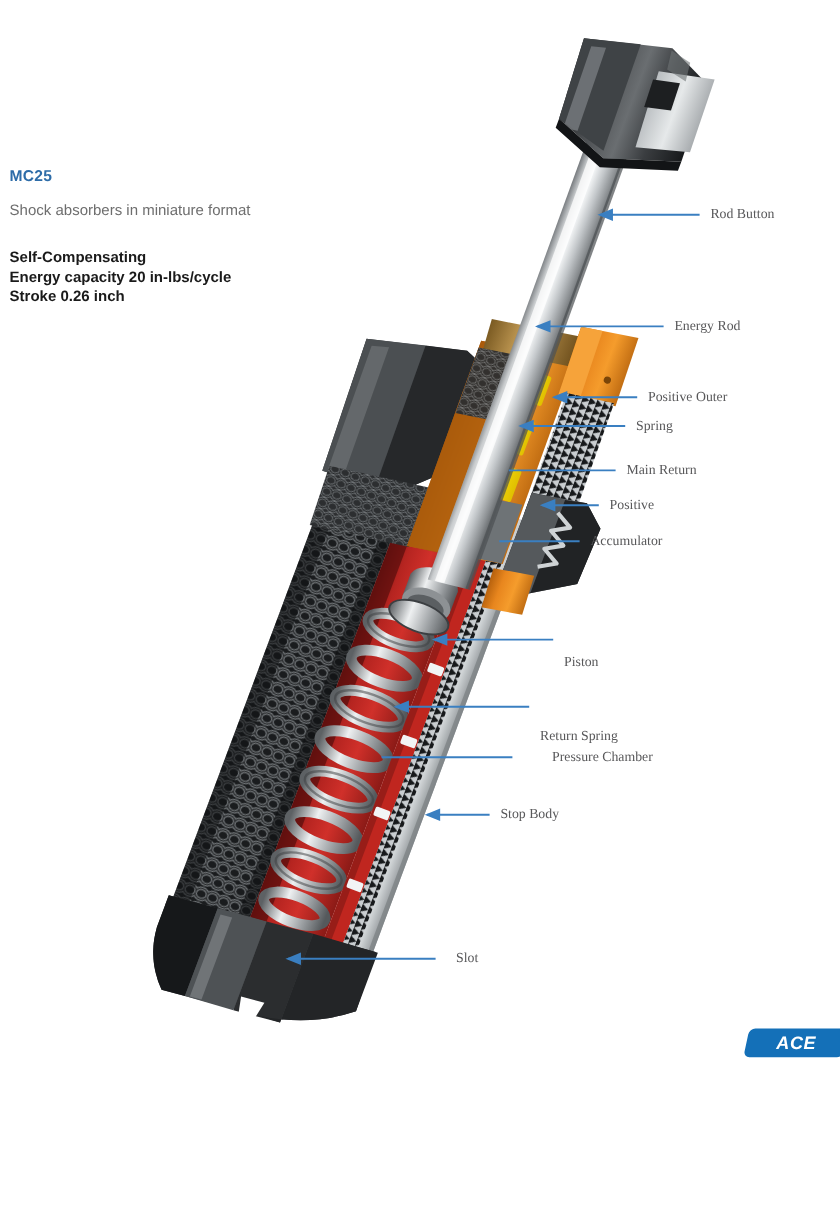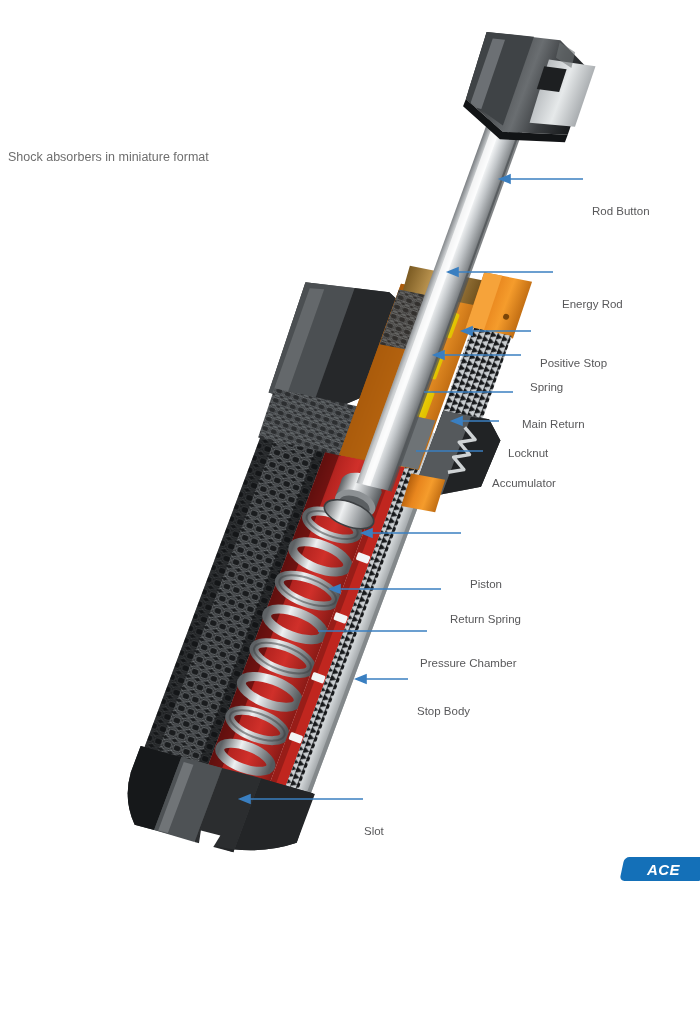--- a/index.html
+++ b/index.html
@@ -61,22 +61,21 @@
   }
   #illustration svg { display: block; }
 
   
   .callout-label {
     position: absolute;
     font-size: 11.5px;
     color: #58585a;
     white-space: nowrap;
     line-height: 13px;
-    font-family: Liberation Sans, sans-serif;
-    margin-top: 32px;
+    font-family: Liberation Serif, serif;
   }
 
   
   #ace-logo {
     position: absolute;
     left: 622px;
     top: 857px;
     width: 83px;
     height: 24px;
   }
@@ -98,21 +97,27 @@
     font-weight: 700;
     font-style: italic;
     letter-spacing: 0.5px;
     font-family: "Liberation Sans", sans-serif;
   }
 </style>
 </head>
 <body>
 
 <div id="header-block">
+  <p id="product-code">MC25</p>
   <p id="product-subtitle">Shock absorbers in miniature format</p>
+  <ul id="spec-list">
+    <li>Self-Compensating</li>
+    <li>Energy capacity 20 in-lbs/cycle</li>
+    <li>Stroke 0.26 inch</li>
+  </ul>
 </div>
 
 <div id="illustration">
 <svg width="700" height="1024" viewBox="0 0 700 1024" xmlns="http://www.w3.org/2000/svg">
   <defs>
 
     <linearGradient id="gRod" x1="0" y1="0" x2="1" y2="0">
       <stop offset="0" stop-color="#6e7276"></stop>
       <stop offset="0.18" stop-color="#c9ccce"></stop>
       <stop offset="0.38" stop-color="#f3f5f6"></stop>
@@ -370,28 +375,28 @@
 
     <line x1="240" y1="799" x2="363" y2="799"></line>
     <polygon points="240,799 250,795 250,803"></polygon>
   </g>
 </svg>
 </div>
 
 <div>
   <span class="callout-label" style="left:592px; top:173px;">Rod Button</span>
   <span class="callout-label" style="left:562px; top:266px;">Energy Rod</span>
-  <span class="callout-label" style="left:540px; top:325px;">Positive Stop</span>
+  <span class="callout-label" style="left:540px; top:325px;">Positive Outer</span>
   <span class="callout-label" style="left:530px; top:349px;">Spring</span>
   <span class="callout-label" style="left:522px; top:386px;">Main Return</span>
-  <span class="callout-label" style="left:508px; top:415px;">Locknut</span>
+  <span class="callout-label" style="left:508px; top:415px;">Positive</span>
   <span class="callout-label" style="left:492px; top:445px;">Accumulator</span>
   <span class="callout-label" style="left:470px; top:546px;">Piston</span>
-  <span class="callout-label" style="left:450px; top:581px;">Return Spring</span>
-  <span class="callout-label" style="left:420px; top:625px;">Pressure Chamber</span>
+  <span class="callout-label" style="left:450px; top:608px;">Return Spring</span>
+  <span class="callout-label" style="left:460px; top:625px;">Pressure Chamber</span>
   <span class="callout-label" style="left:417px; top:673px;">Stop Body</span>
-  <span class="callout-label" style="left:364px; top:793px;text-align:right;">Slot</span>
+  <span class="callout-label" style="left:380px; top:793px;text-align:right;">Slot</span>
 </div>
 
 <div id="ace-logo">
   <div class="logo-plate"></div>
   <div class="logo-text">ACE</div>
 </div>
 
 </body></html>

